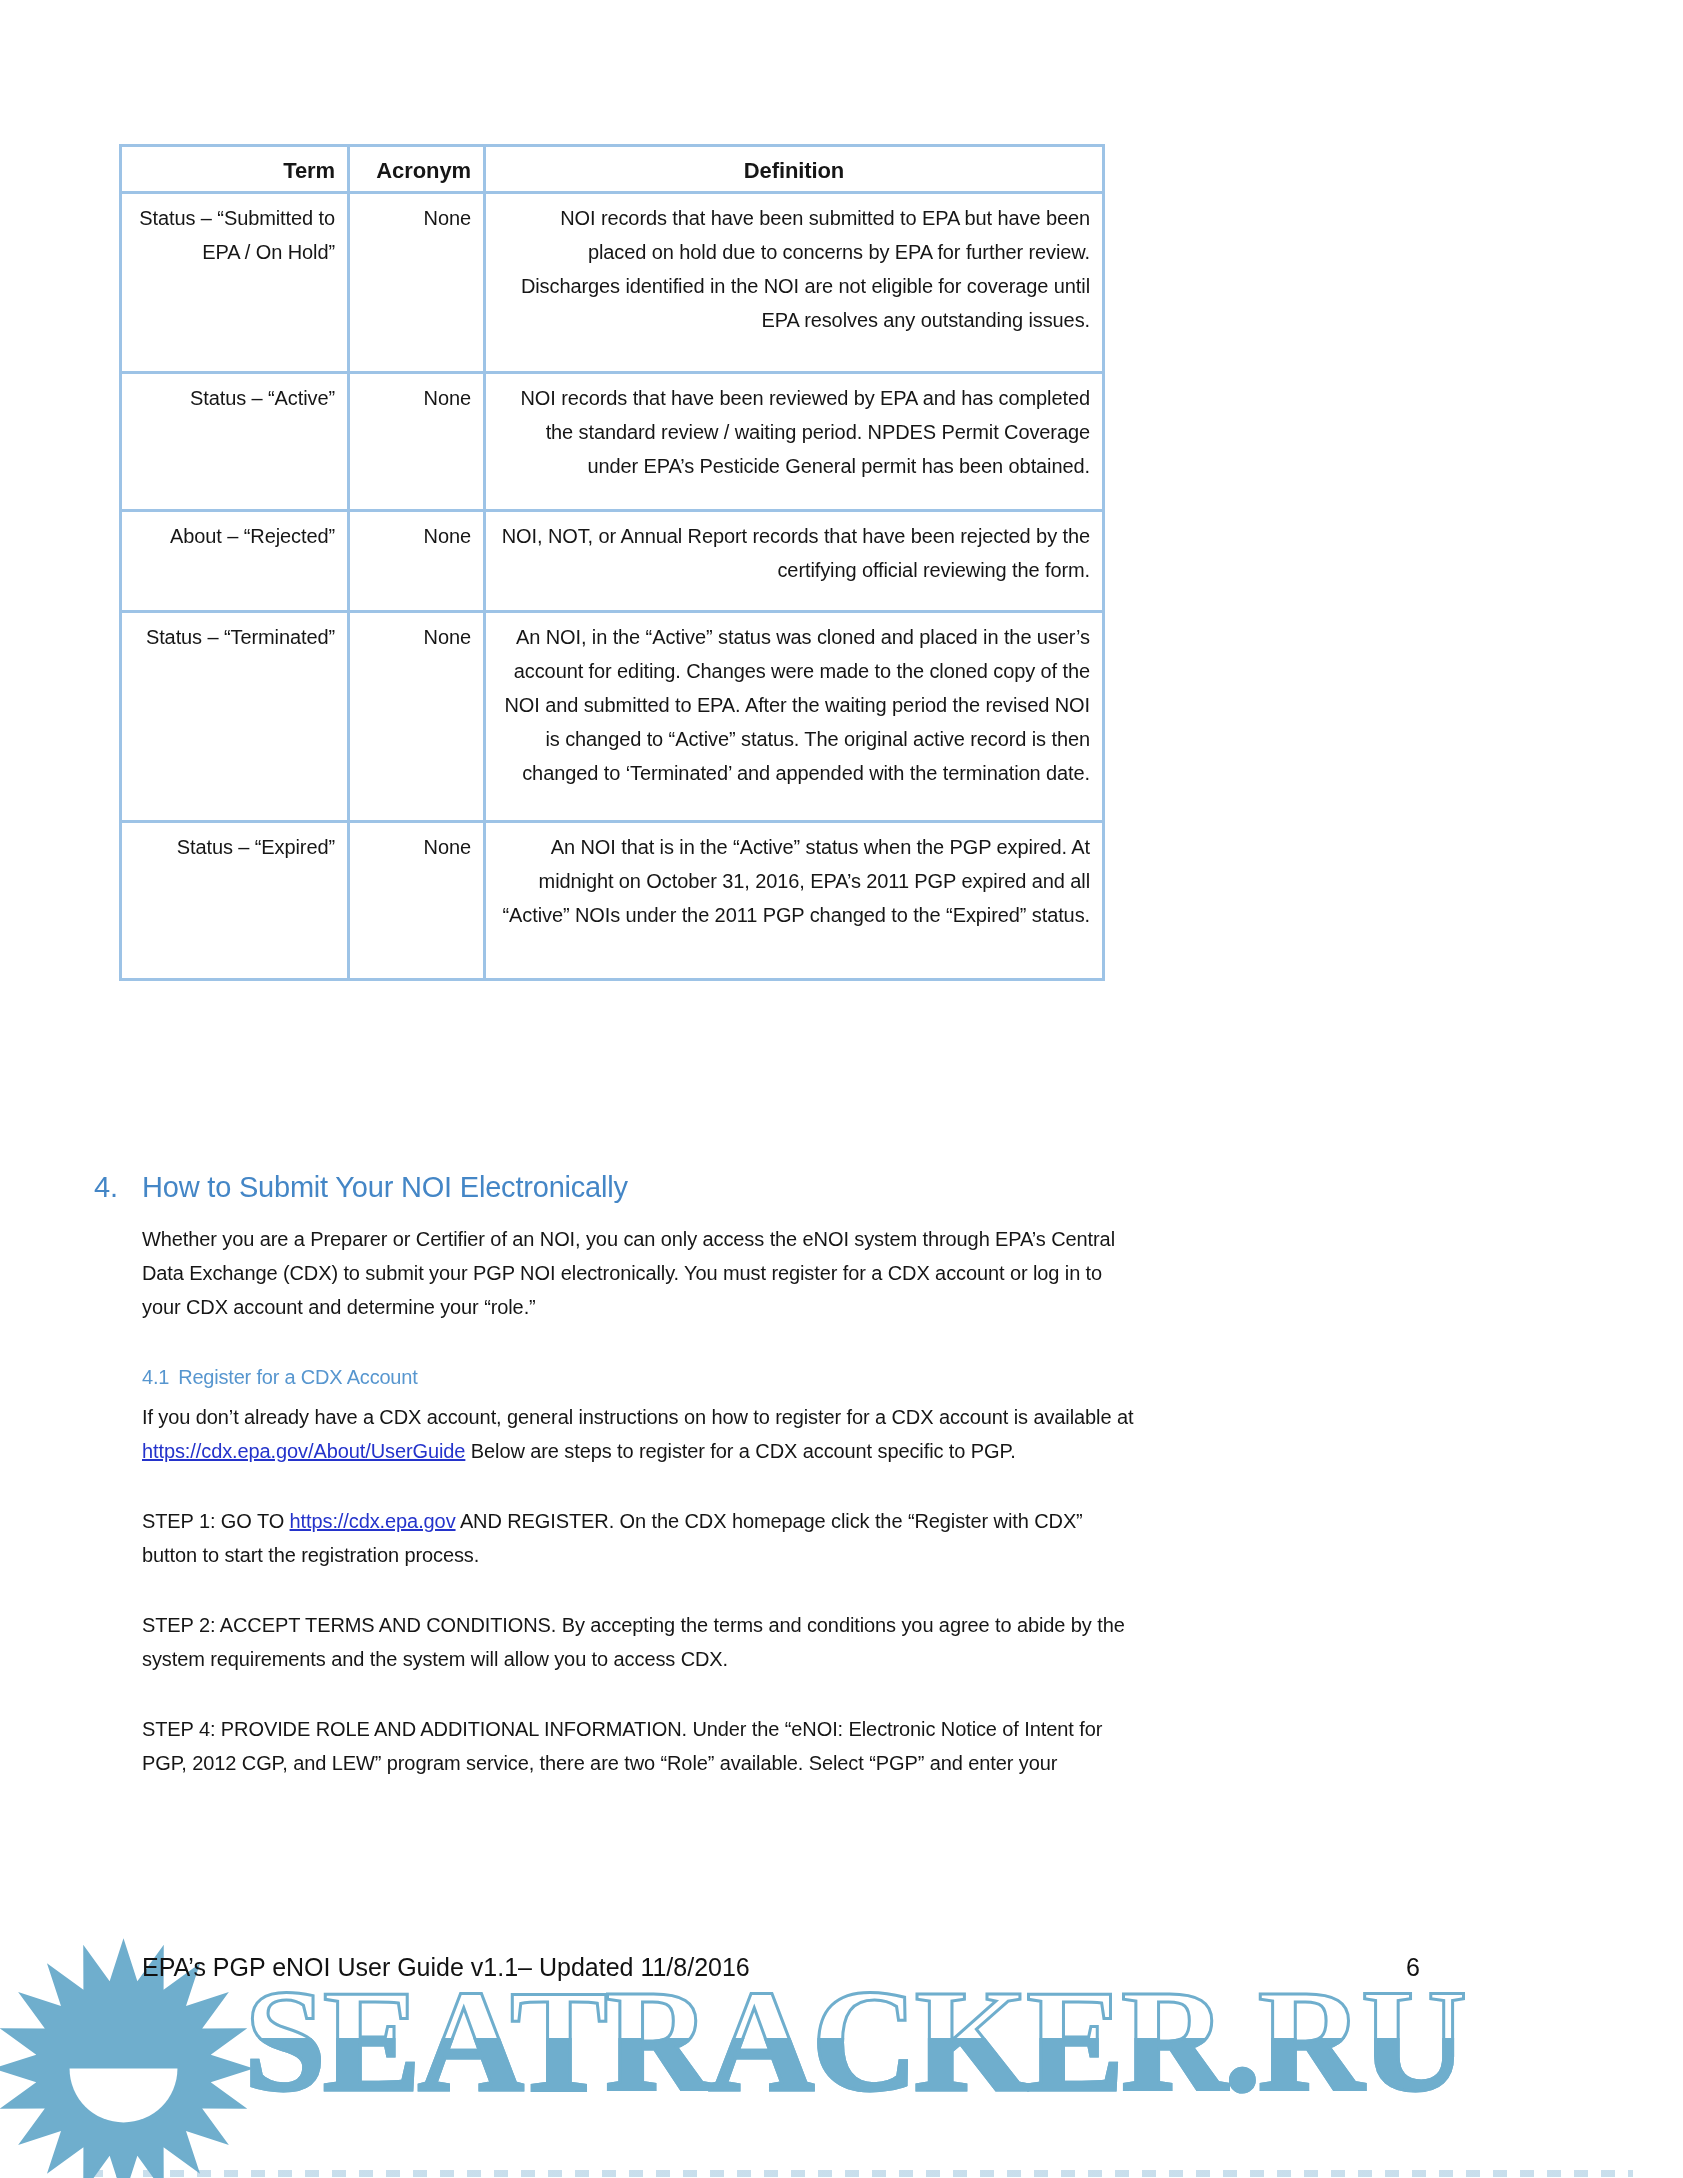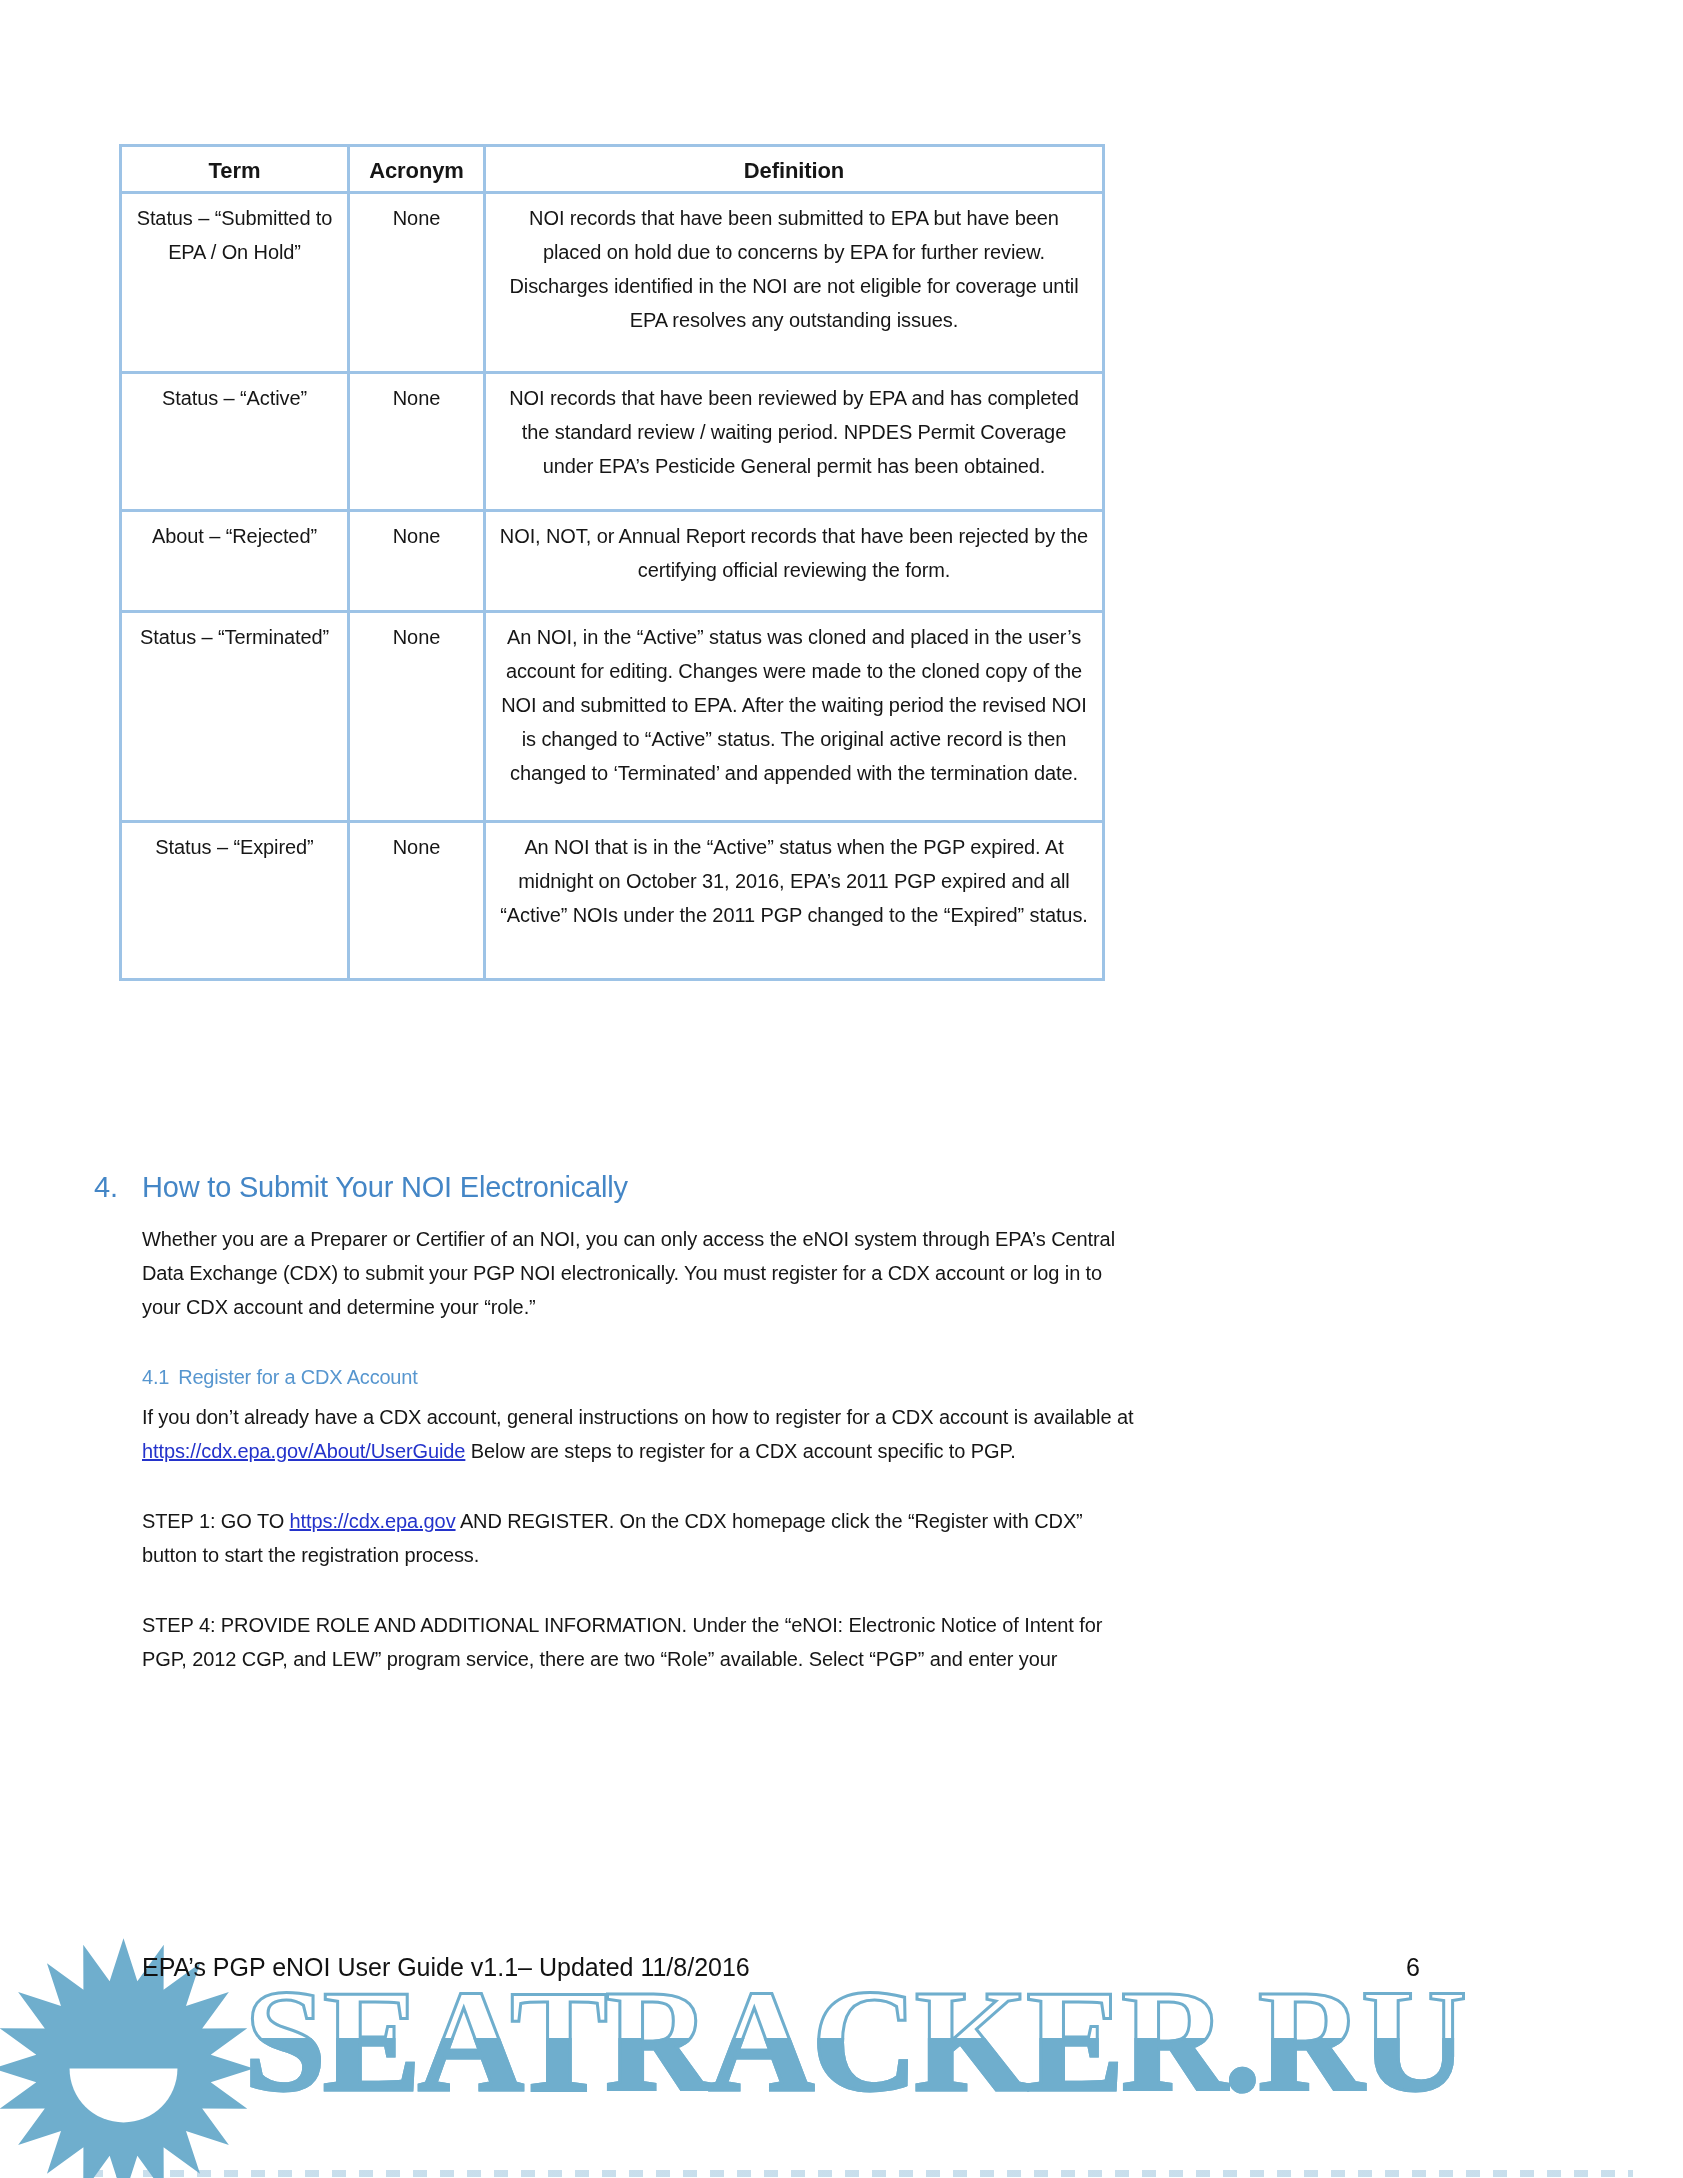--- a/index.html
+++ b/index.html
@@ -10,21 +10,21 @@
   }
 
   
   .doc-table{
     position:absolute;left:119px;top:144px;width:982px;
     border-collapse:collapse;table-layout:fixed;
   }
   .doc-table th,.doc-table td{
     border:3px solid #9DC3E6;vertical-align:top;
     padding:7px 12px 6px 12px;
-    font-size:20px;line-height:34px;letter-spacing:-0.1px;text-align:center;
+    font-size:20px;line-height:34px;letter-spacing:-0.1px;text-align:right;
     color:#161616;word-wrap:break-word;
   }
   .doc-table th{font-size:22px;line-height:30px;font-weight:bold;padding-top:9px;padding-bottom:5px}
   .doc-table th.c-def{text-align:center}
   .col-term{width:228px}.col-acr{width:136px}.col-def{width:619px}
   tr.hrow{height:46px}
   tr.r0{height:180px} tr.r1{height:138px} tr.r2{height:101px}
   tr.r3{height:210px} tr.r4{height:104px} tr.r5{height:158px}
 
   
@@ -109,20 +109,21 @@
   <p class="para">Whether you are a Preparer or Certifier of an NOI, you can only access the eNOI system through EPA’s Central Data Exchange (CDX) to submit your PGP NOI electronically.  You must register for a CDX account or log in to your CDX account and determine  your “role.”</p>
 
   <h2 class="h2">
     <span class="num">4.1</span><span>Register for a CDX Account</span>
   </h2>
 
   <p class="para sub"><span>If you don’t already have a CDX account, general instructions on how to register for a CDX account is available at </span><a class="link">https://cdx.epa.gov/About/UserGuide</a><span>  Below are steps to register for a CDX account specific to PGP.</span></p>
 
   <p class="para step"><span>STEP 1: GO TO </span><a class="link">https://cdx.epa.gov</a><span> AND REGISTER. On the CDX homepage click the “Register with CDX” button to start the registration process.</span></p>
 
+  <p class="para step">STEP 2: ACCEPT TERMS AND CONDITIONS. By accepting the terms and conditions you agree to abide by the system requirements and the system will allow you to access CDX.</p>
 
 
   <p class="para step">STEP 4: PROVIDE ROLE AND ADDITIONAL INFORMATION. Under the “eNOI: Electronic Notice of Intent for PGP, 2012 CGP, and LEW” program service, there are two “Role” available. Select “PGP” and enter your</p>
 </div>
 
 <div class="footer-left">EPA’s PGP eNOI User Guide v1.1– Updated 11/8/2016</div>
 <div class="footer-page">6</div>
 
 <svg class="wm-sun" viewBox="-150 -150 300 300" xmlns="http://www.w3.org/2000/svg">
   <path fill="#6FAECD" d="M140,0 L93.8,14.9 L133.1,43.3 L84.6,43.1 L113.3,82.3 L67.2,67.2 L82.3,113.3 L43.1,84.6 L43.3,133.1 L14.9,93.8 L0,140 L-14.9,93.8 L-43.3,133.1 L-43.1,84.6 L-82.3,113.3 L-67.2,67.2 L-113.3,82.3 L-84.6,43.1 L-133.1,43.3 L-93.8,14.9 L-140,0 L-93.8,-14.9 L-133.1,-43.3 L-84.6,-43.1 L-113.3,-82.3 L-67.2,-67.2 L-82.3,-113.3 L-43.1,-84.6 L-43.3,-133.1 L-14.9,-93.8 L0,-140 L14.9,-93.8 L43.3,-133.1 L43.1,-84.6 L82.3,-113.3 L67.2,-67.2 L113.3,-82.3 L84.6,-43.1 L133.1,-43.3 L93.8,-14.9 Z"></path>

